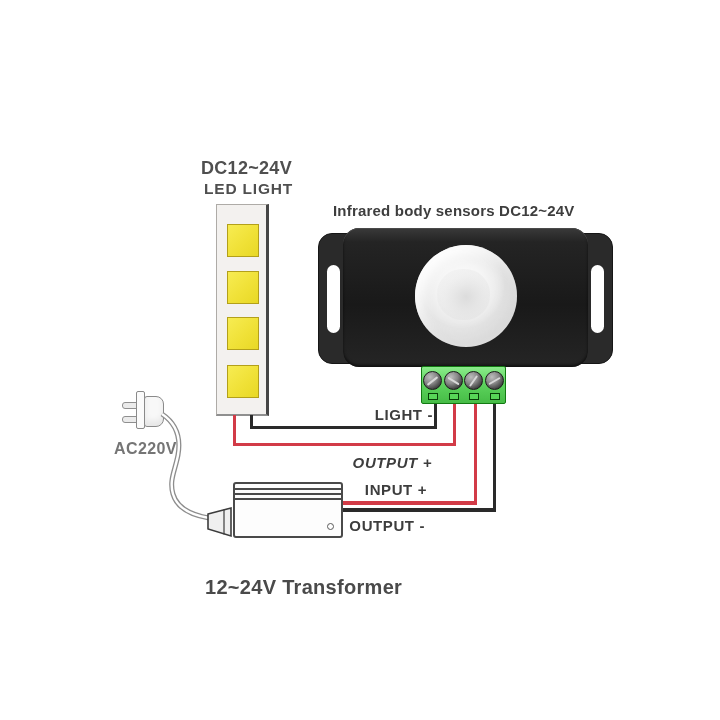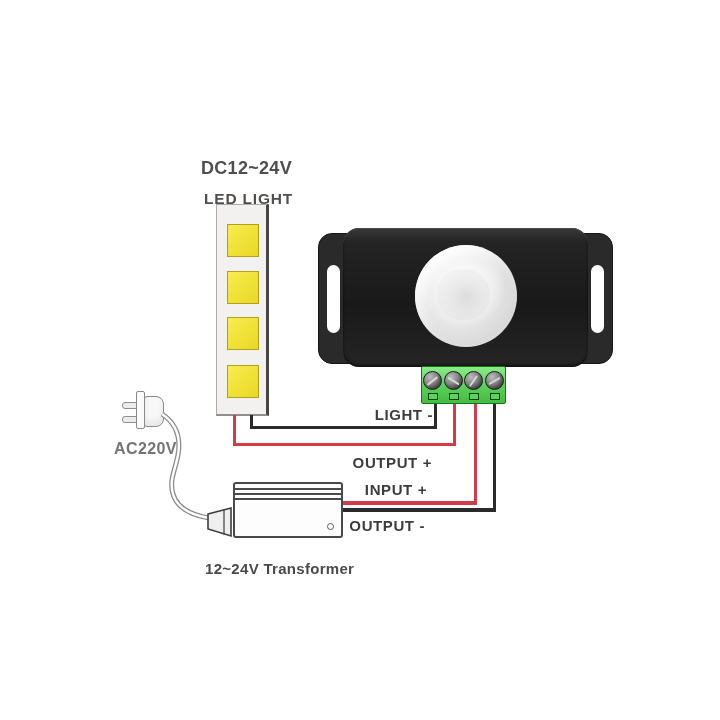--- a/index.html
+++ b/index.html
@@ -112,22 +112,23 @@
     box-sizing:border-box;box-shadow:inset 0 -5px 6px rgba(0,0,0,.07);
   }
   .overlay-svg{position:absolute;left:0;top:0;pointer-events:none;}
 </style>
 </head>
 <body>
 
 <div class="canvas">
 
   <div class="lbl" style="left:201px;top:158px;font-size:18px;color:#4f4f4f;">DC12~24V</div>
-  <div class="lbl" style="left:204px;top:180px;font-size:15.5px;color:#4f4f4f;letter-spacing:.8px;margin-top:10px;">LED LIGHT</div>
-
+  <div class="lbl" style="left:204px;top:180px;font-size:15.5px;color:#4f4f4f;letter-spacing:.8px;">LED LIGHT</div>
+
+  <div class="lbl" style="left:333px;top:202px;font-size:15px;color:#3e3e3e;letter-spacing:.2px;">Infrared body sensors DC12~24V</div>
 
   <div class="led-strip">
     <div id="led-chips">
         <div class="led-chip" style="top: 19px;"></div>
         <div class="led-chip" style="top: 66px;"></div>
         <div class="led-chip" style="top: 112px;"></div>
         <div class="led-chip" style="top: 160px;"></div>
       </div>
   </div>
 
@@ -162,39 +163,39 @@
       </div>
     <div id="tslots">
         <div class="tslot" style="left: 5.5px;"></div>
         <div class="tslot" style="left: 26.5px;"></div>
         <div class="tslot" style="left: 46.5px;"></div>
         <div class="tslot" style="left: 67.5px;"></div>
       </div>
   </div>
 
   <div class="lbl" style="right:287px;top:406px;font-size:15px;color:#3d3d3d;letter-spacing:.6px;">LIGHT -</div>
-  <div class="lbl" style="right:288px;top:454px;font-size:15px;color:#3d3d3d;letter-spacing:.6px;">OUTPUT +</div>
+  <div class="lbl" style="right:288px;top:454px;font-size:15px;color:#3d3d3d;letter-spacing:.6px;font-style:italic;">OUTPUT +</div>
   <div class="lbl" style="right:293px;top:481px;font-size:15px;color:#3d3d3d;letter-spacing:.6px;">INPUT +</div>
   <div class="lbl" style="right:295px;top:517px;font-size:15px;color:#3d3d3d;letter-spacing:.6px;">OUTPUT -</div>
 
   <div class="prong" style="left:122px;top:402px;"></div>
   <div class="prong" style="left:122px;top:415.5px;"></div>
   <div class="plug-plate"></div>
   <div class="plug-body"></div>
 
   <div class="lbl" style="left:114px;top:440px;font-size:16px;color:#757575;letter-spacing:.4px;">AC220V</div>
 
   <div class="transformer">
     <div class="t-line" style="top:4px;"></div>
     <div class="t-line" style="top:9px;"></div>
     <div class="t-line" style="top:14px;"></div>
     <div class="t-led"></div>
   </div>
 
-  <div class="lbl" style="left:205px;top:560px;font-size:15px;color:#4a4a4a;letter-spacing:.3px;">12~24V Transformer</div>
+  <div class="lbl" style="left:205px;top:576px;font-size:20px;color:#4a4a4a;letter-spacing:.3px;">12~24V Transformer</div>
 
   <svg class="overlay-svg" width="720" height="720" viewBox="0 0 720 720">
     <path d="M162,414 C177,424 181,438 178,455 C175,471 169,480 173,494 C177,508 191,515 209,518" fill="none" stroke="#8d8d8d" stroke-width="5"></path>
     <path d="M162,414 C177,424 181,438 178,455 C175,471 169,480 173,494 C177,508 191,515 209,518" fill="none" stroke="#ffffff" stroke-width="2.4"></path>
     <polygon points="208,514 231,508 231,536 208,529" fill="#efefef" stroke="#3c3c3c" stroke-width="1.6"></polygon>
     <line x1="224" y1="509.5" x2="224" y2="534.5" stroke="#3c3c3c" stroke-width="1.2"></line>
   </svg>
 
 </div>
 

